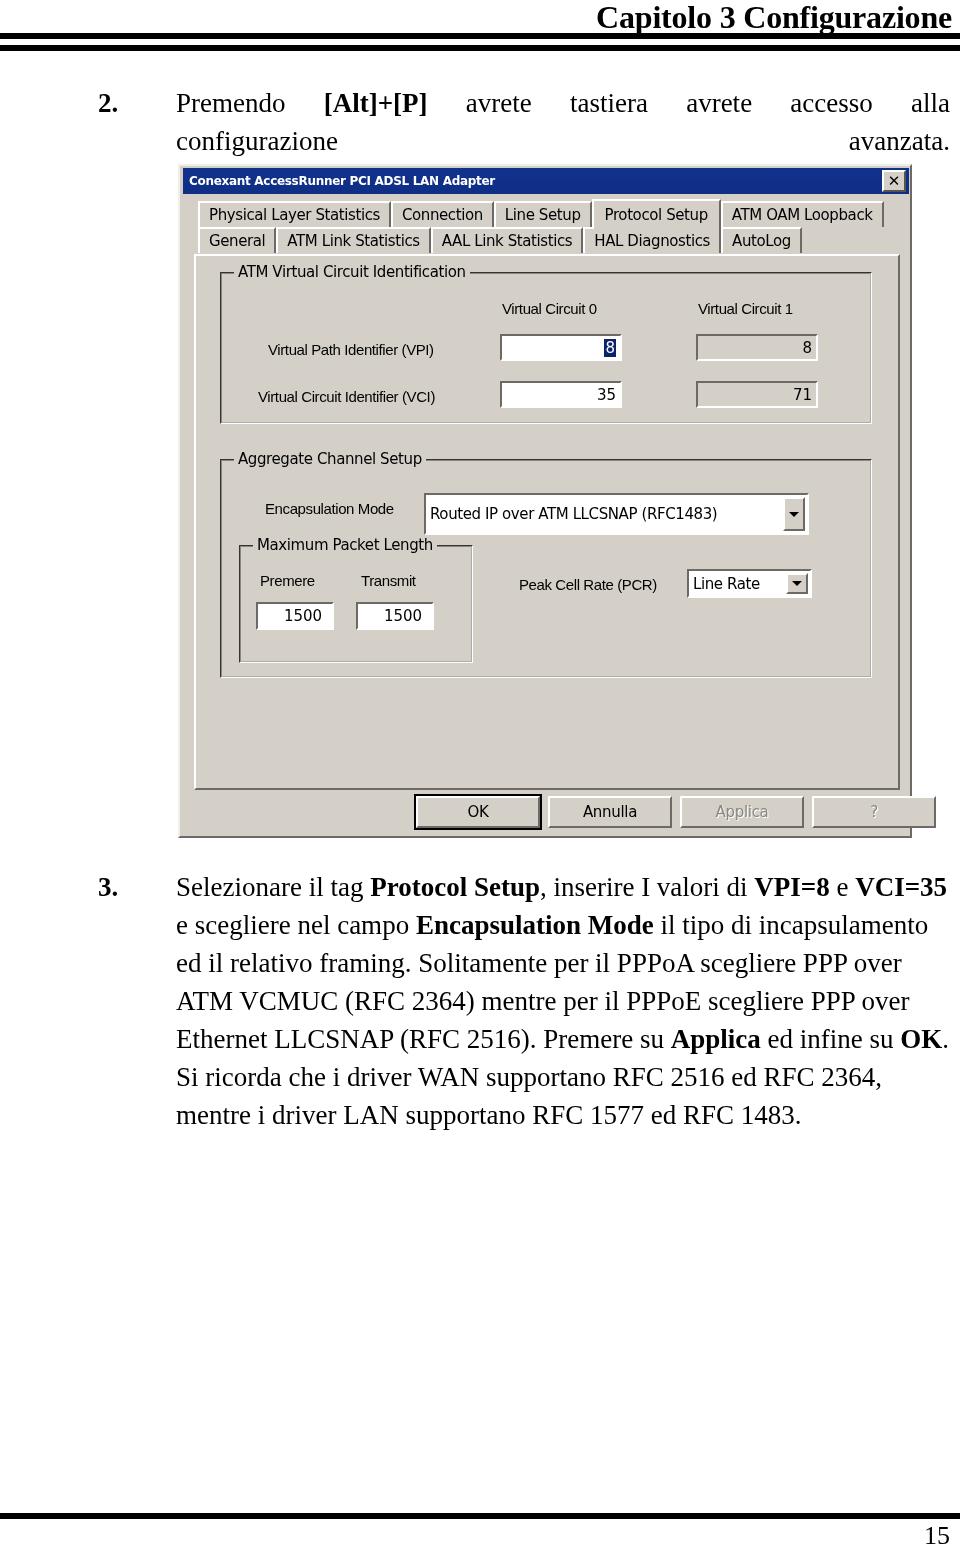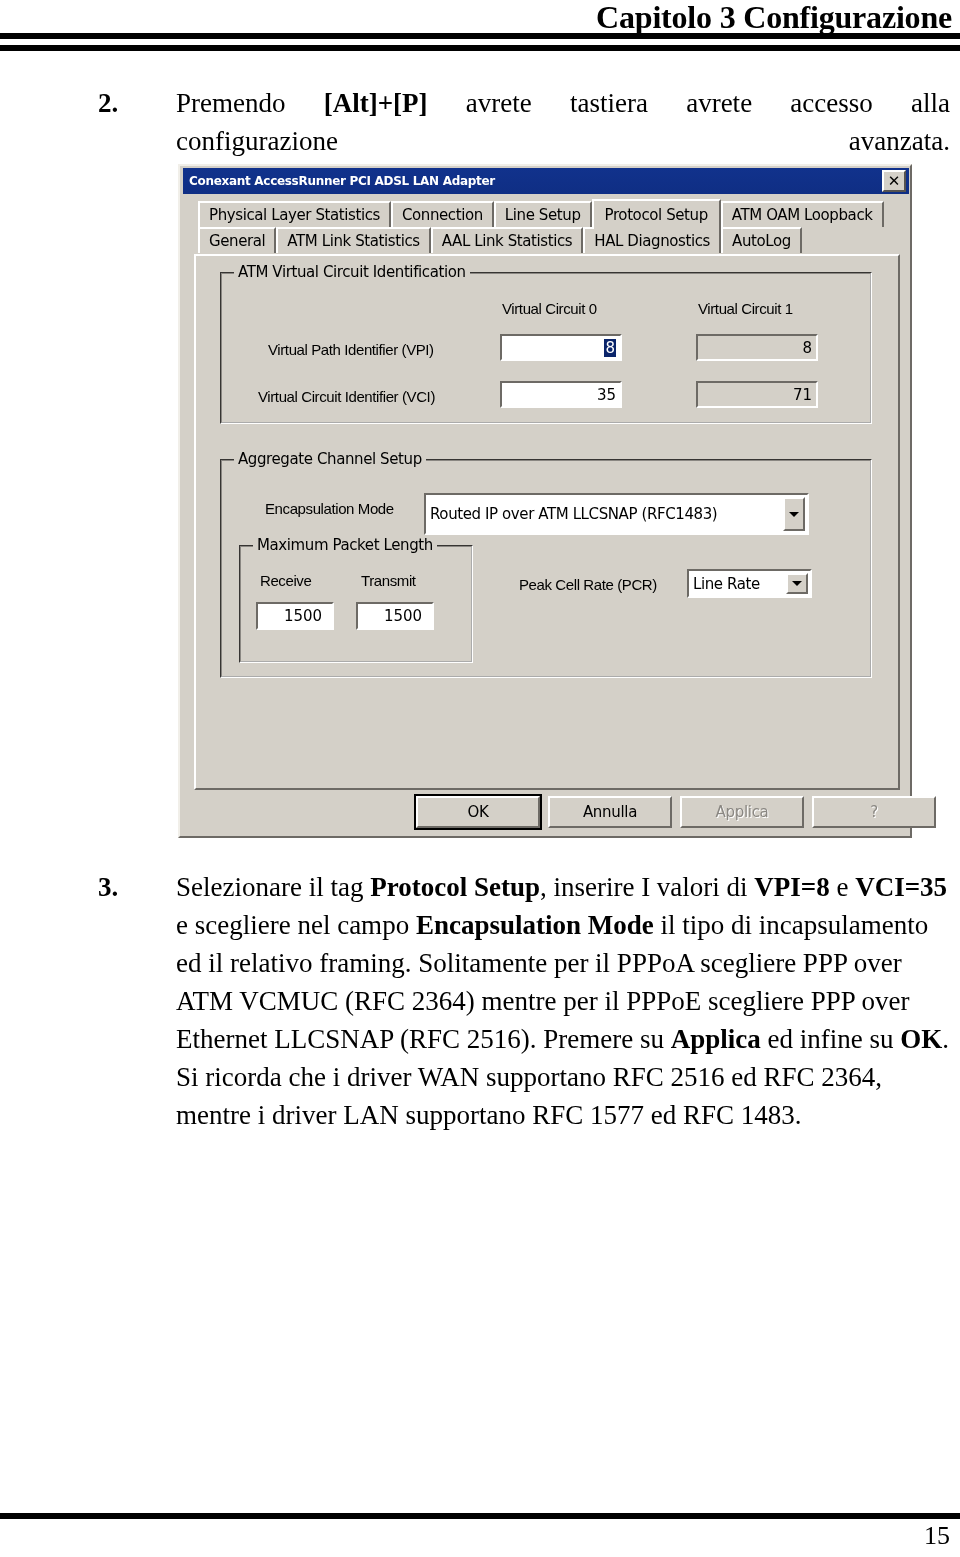--- a/index.html
+++ b/index.html
@@ -402,21 +402,21 @@
       <span class="lbl" style="left:43px; top:39px;">Encapsulation Mode</span>
       <div class="combo" style="left:202px; top:32px; width:385px; height:42px;align-items:center;">
         <span class="combo-text">Routed IP over ATM LLCSNAP (RFC1483)</span>
         <span class="combo-arrow">
             <span class="arrow-glyph"></span>
           </span>
       </div>
 
       <div class="groupbox" style="left:17px; top:84px; width:234px; height:118px;">
         <span class="gb-title">Maximum Packet Length</span>
-        <span class="lbl" style="left:19px; top:25px;">Receive</span>
+        <span class="lbl" style="left:19px; top:25px;">Premere</span>
         <span class="lbl" style="left:120px; top:25px;">Transmit</span>
         <div class="field left" style="left:15px; top:55px; width:78px; height:28px;">
           <span>1500</span>
         </div>
         <div class="field left" style="left:115px; top:55px; width:78px; height:28px;">
           <span>1500</span>
         </div>
       </div>
 
       <span class="lbl" style="left:297px; top:115px;">Peak Cell Rate (PCR)</span>

